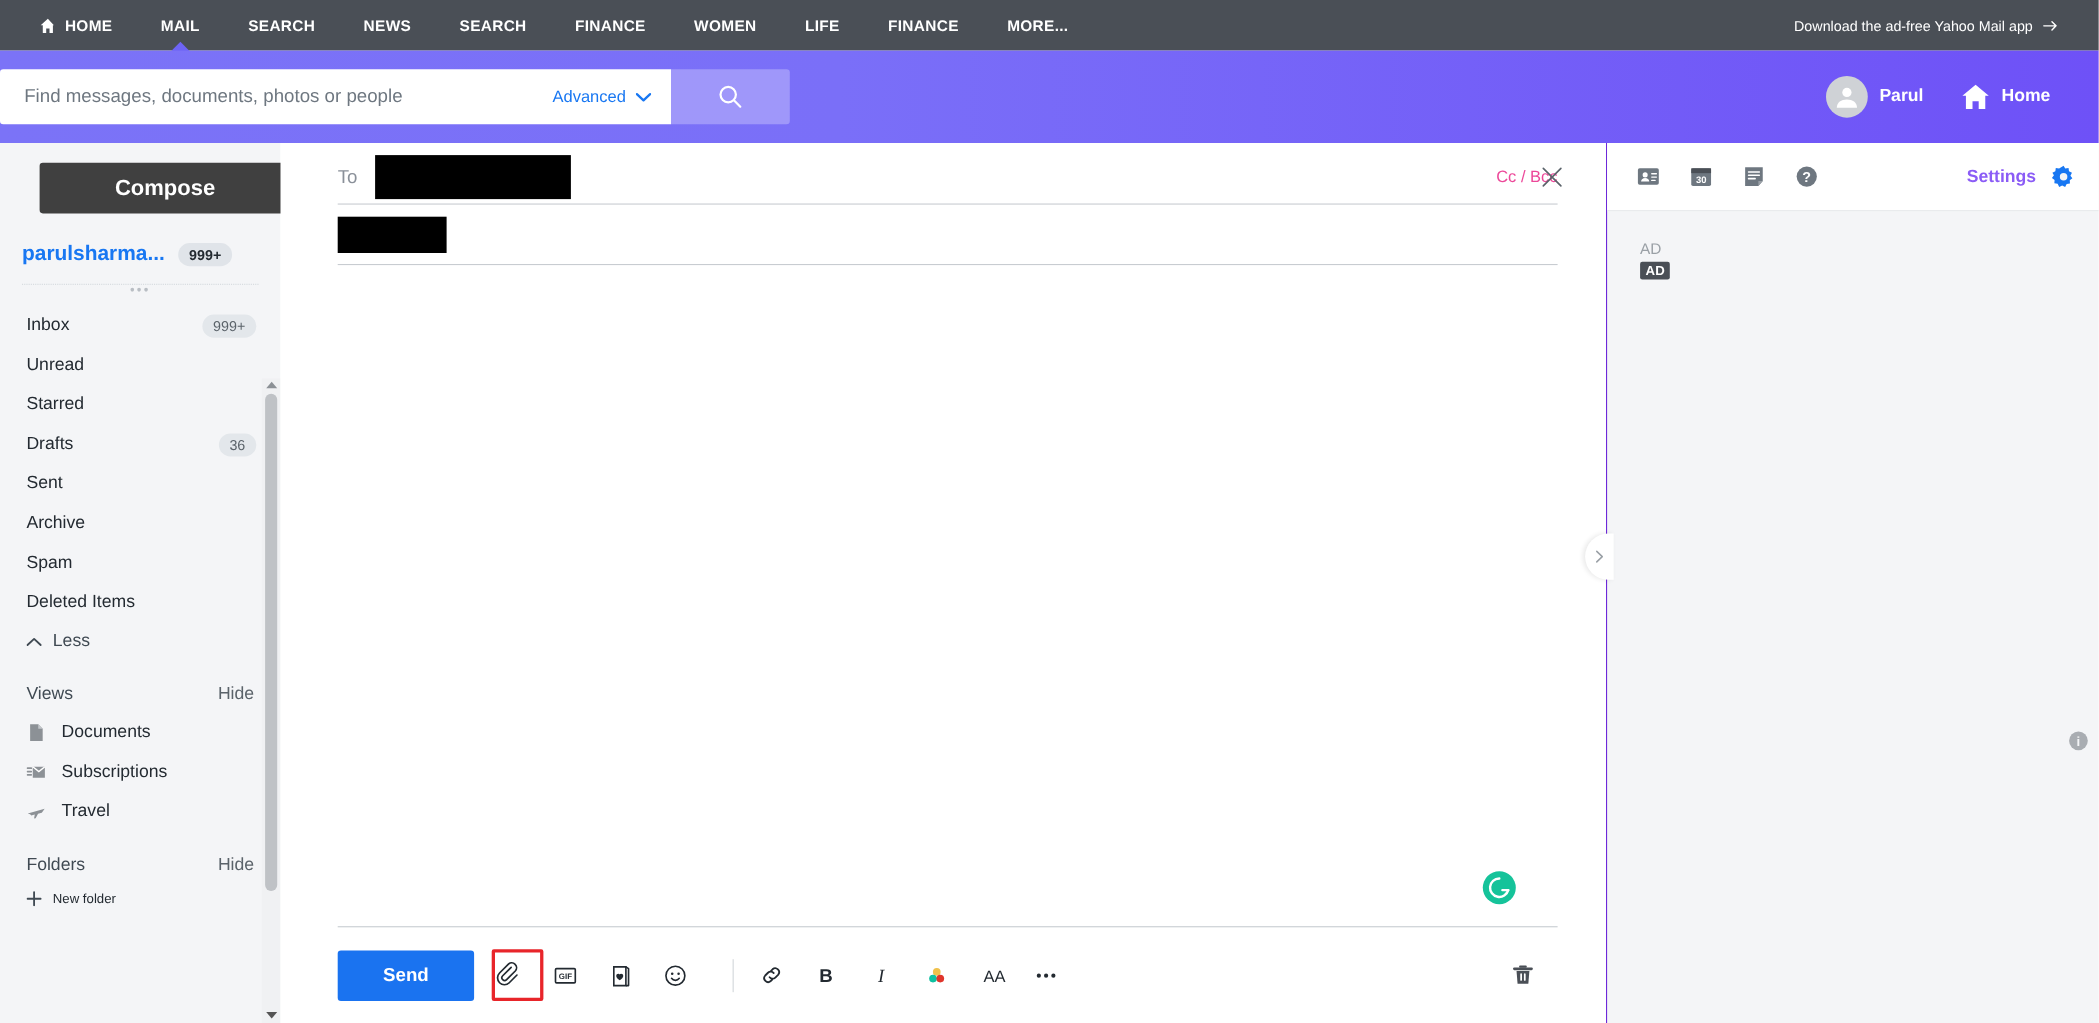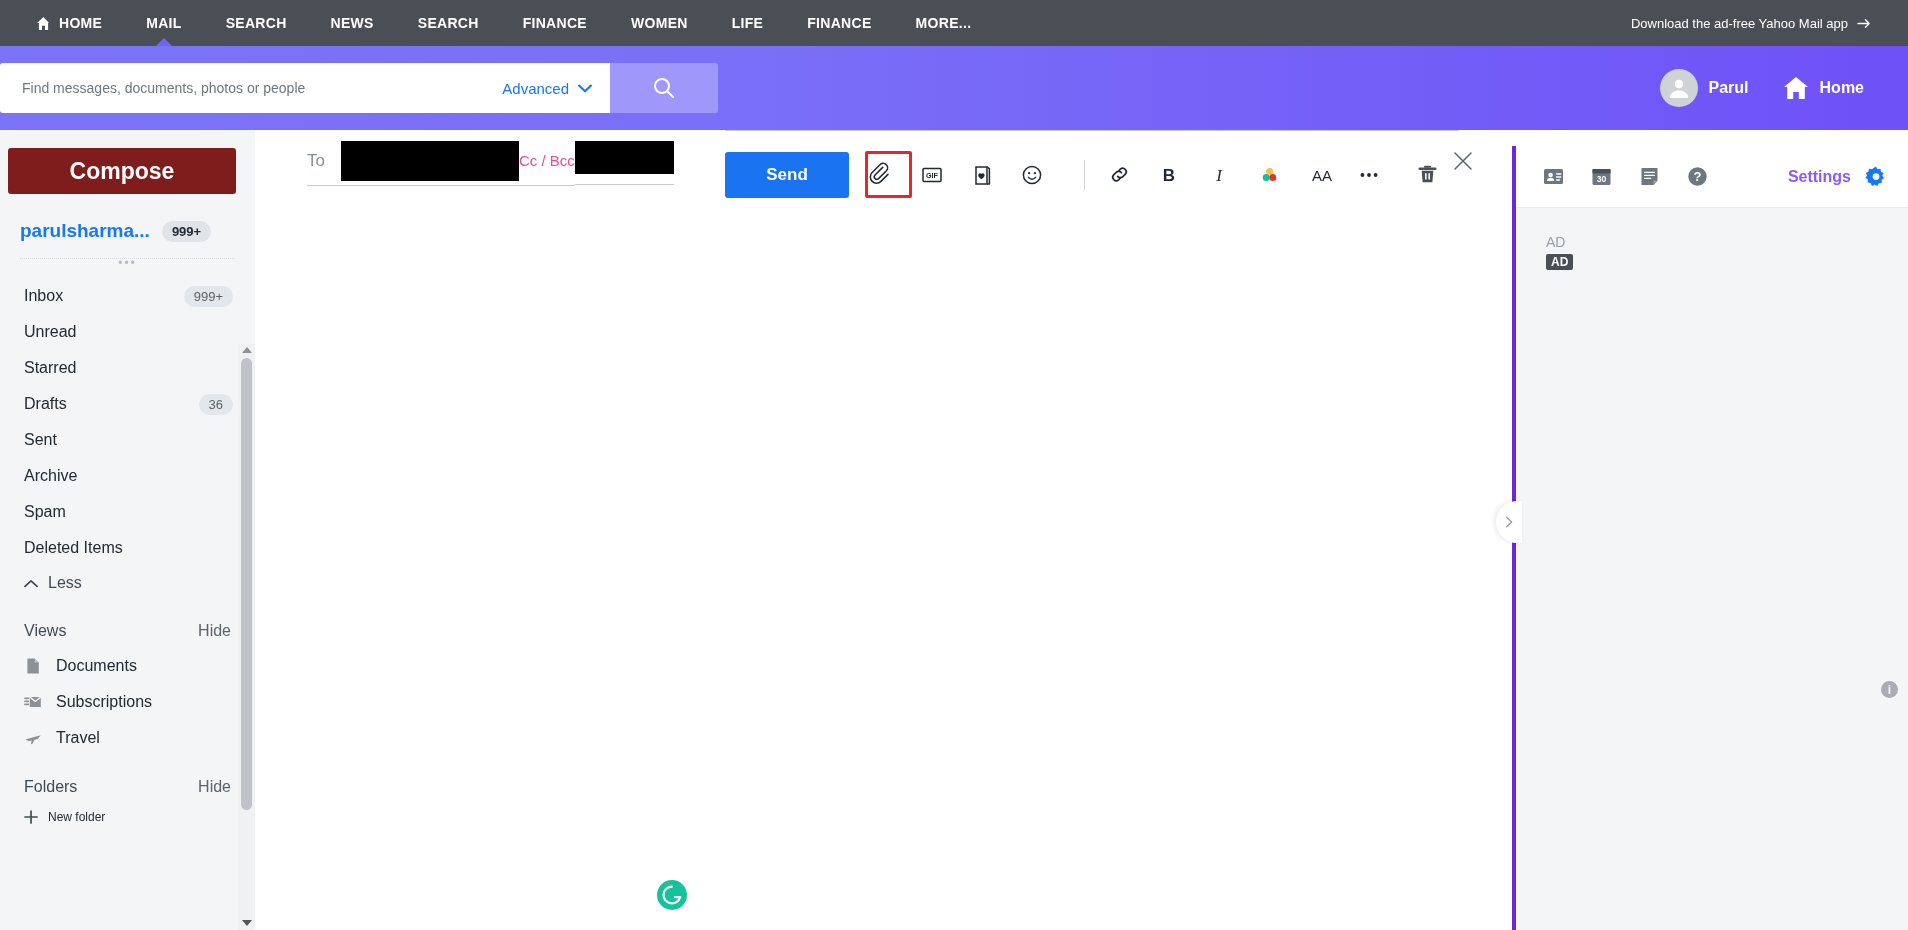--- a/index.html
+++ b/index.html
@@ -49,21 +49,21 @@
   .logo .l-bang  { color: #fff; }
   .logo .l-mail  { color: #c9c4fb; }
 
   .searchwrap { display: flex; align-items: center; height: 50px; }
   .searchbox {
     width: 610px; height: 50px; background: #fff;
     border-radius: 3px 0 0 3px; display: flex; align-items: center;
     padding: 0 0 0 22px;
   }
   .searchbox input {
-    flex: 1; border: 0; outline: none; font-size: 14px;
+    flex: 1; border: 0; outline: none; font-size: 17px;
     color: #4c1d95; font-family: "Liberation Sans", sans-serif;
   }
   .searchbox input::placeholder { color: #6e7780; }
   .advanced {
     display: flex; align-items: center; gap: 9px;
     color: #1877f2; font-size: 15px; padding: 0 18px; cursor: pointer;
   }
   .chev-down { width: 14px; height: 9px; display: block; }
   .search-btn {
     width: 108px; height: 50px; background: rgba(255,255,255,.28);
@@ -86,22 +86,22 @@
 
   
   .body { display: flex; height: 800px; }
 
   
   .sidebar {
     width: 255px; background: #f4f5f7; position: relative;
     padding-top: 18px; flex-shrink: 0;
   }
   .compose-btn {
-    margin: 0 8px; height: 46px; background: #7f1d1d; color: #fff;
-    border: 0; border-radius: 3px; font-size: 23px; font-weight: bold;
+    margin: 0 36px; height: 46px; background: #404040; color: #fff;
+    border: 0; border-radius: 3px; font-size: 20px; font-weight: bold;
     width: 228px; cursor: pointer; font-family: "Liberation Sans", sans-serif;
   }
   .account-row {
     display: flex; align-items: center; gap: 12px;
     padding: 26px 20px 0 20px;
   }
   .account-name { color: #1877f2; font-size: 19px; font-weight: bold; }
   .pill {
     background: #e0e4e9; color: #232a31; border-radius: 11px;
     font-size: 13px; font-weight: bold; padding: 3px 10px;
@@ -146,21 +146,21 @@
   .sb-arrow { width: 0; height: 0; margin: 3px 0; }
   .sb-up { border-left: 5px solid transparent; border-right: 5px solid transparent; border-bottom: 6px solid #8c9196; }
   .sb-down { border-left: 5px solid transparent; border-right: 5px solid transparent; border-top: 6px solid #555; margin-top: auto; margin-bottom: 4px; }
   .sb-thumb { width: 11px; background: #bfc2c6; border-radius: 6px; height: 452px; margin-top: 2px; }
 
   
   .compose {
     flex: 1; background: #fff; display: flex; flex-direction: column;
     position: relative; padding: 0 44px 0 52px; min-width: 0;
   }
-  .compose-inner { display: flex; flex-direction: row; height: 100%; max-width: 1152px; }
+  .compose-inner { display: flex; flex-direction: column; height: 100%; max-width: 1152px; }
   .close-x {
     position: absolute; right: 38px; top: 20px; width: 22px; height: 22px; cursor: pointer;
   }
   .close-x svg { width: 22px; height: 22px; display:block; }
 
   .to-row {
     display: flex; align-items: center; height: 56px;
     border-bottom: 1px solid #c8ccd1; padding-top: 6px;
   }
   .to-label { color: #8a9099; font-size: 17px; width: 34px; }
@@ -195,22 +195,22 @@
     justify-content: flex-start; cursor: pointer; background: none; border: 0;
   }
   .tb-btn svg { display: block; }
   .tb-btn.highlighted { border: 3px solid #e8252a; border-radius: 2px; width: 47px; height: 47px; }
   .tb-sep { width: 1px; height: 30px; background: #d2d6da; margin: 0 14px; }
   .tb-spacer { flex: 1; }
   .trash-btn { margin-right: 2px; }
 
   
   .rail {
-    width: 396px; background: #f4f5f7; border-left: 4px solid #6d28d9;
-    flex-shrink: 0; position: relative; margin-top: 16px;
+    width: 448px; background: #f4f5f7; border-left: 1px solid #6d28d9;
+    flex-shrink: 0; position: relative;
   }
   .rail-top {
     height: 62px; background: #fff; display: flex; align-items: center;
     padding: 0 20px 0 26px; border-bottom: 1px solid #e7e9ec;
   }
   .rail-icons { display: flex; align-items: center; gap: 25px; }
   .rail-icons .ri { width: 23px; height: 23px; cursor: pointer; display:block; }
   .settings-group {
     margin-left: auto; display: flex; align-items: center; gap: 13px; cursor: pointer;
   }

